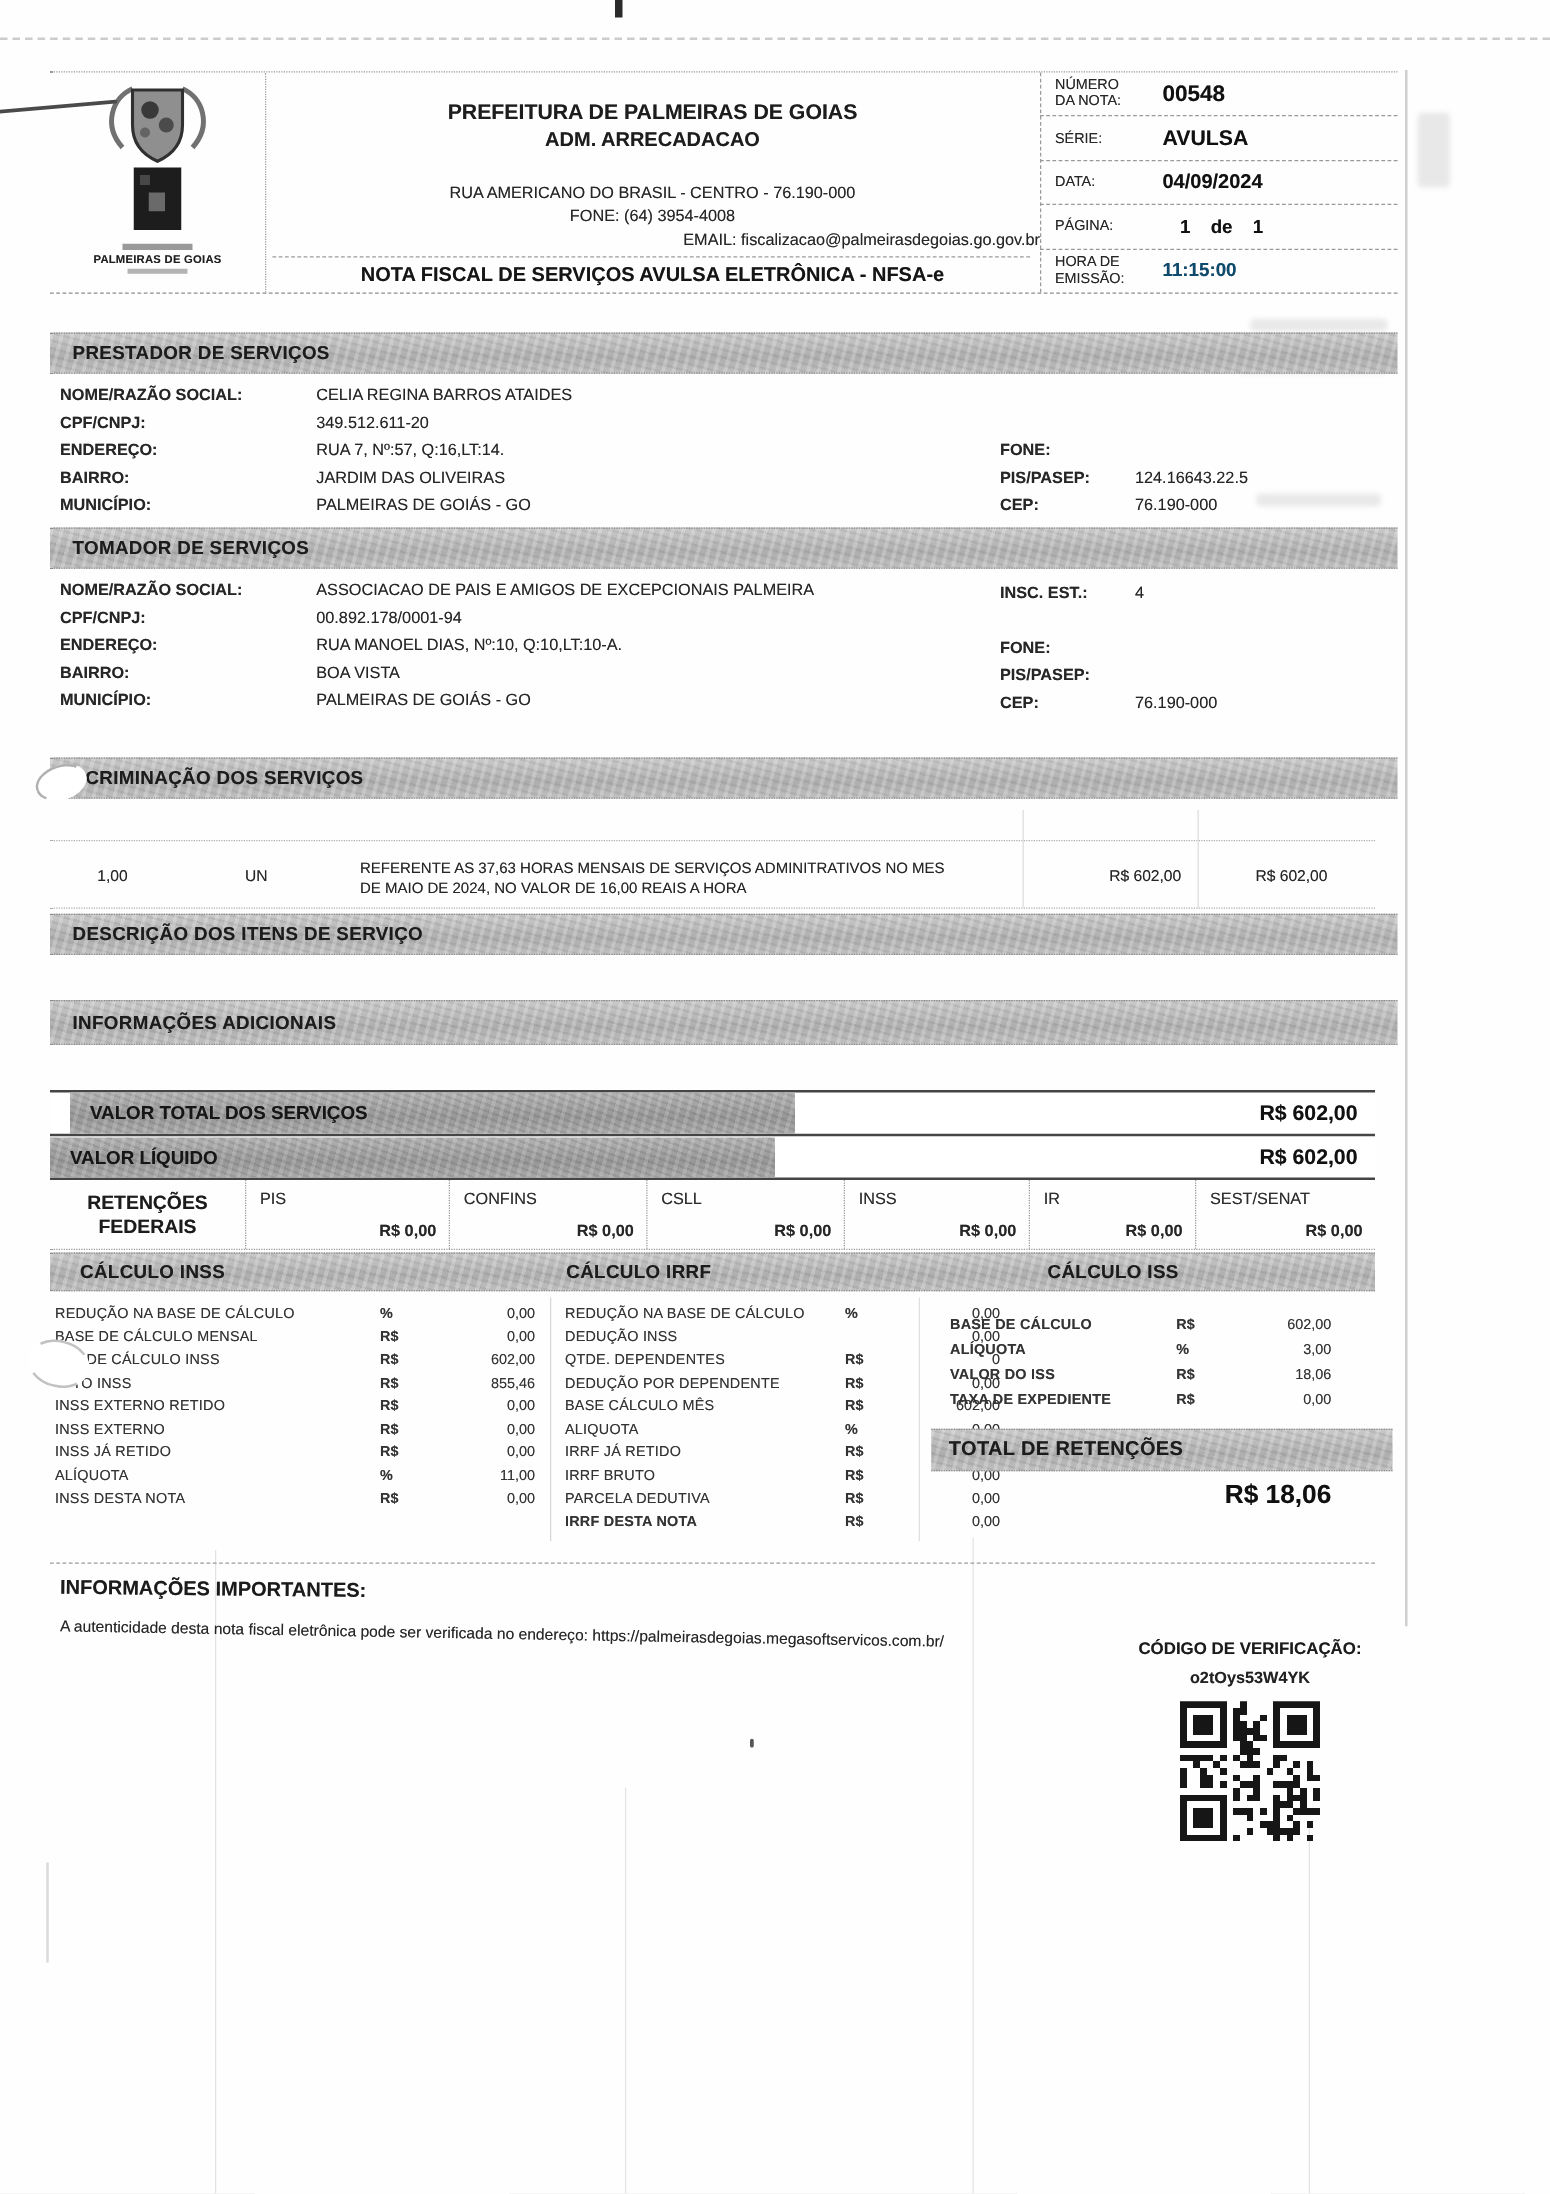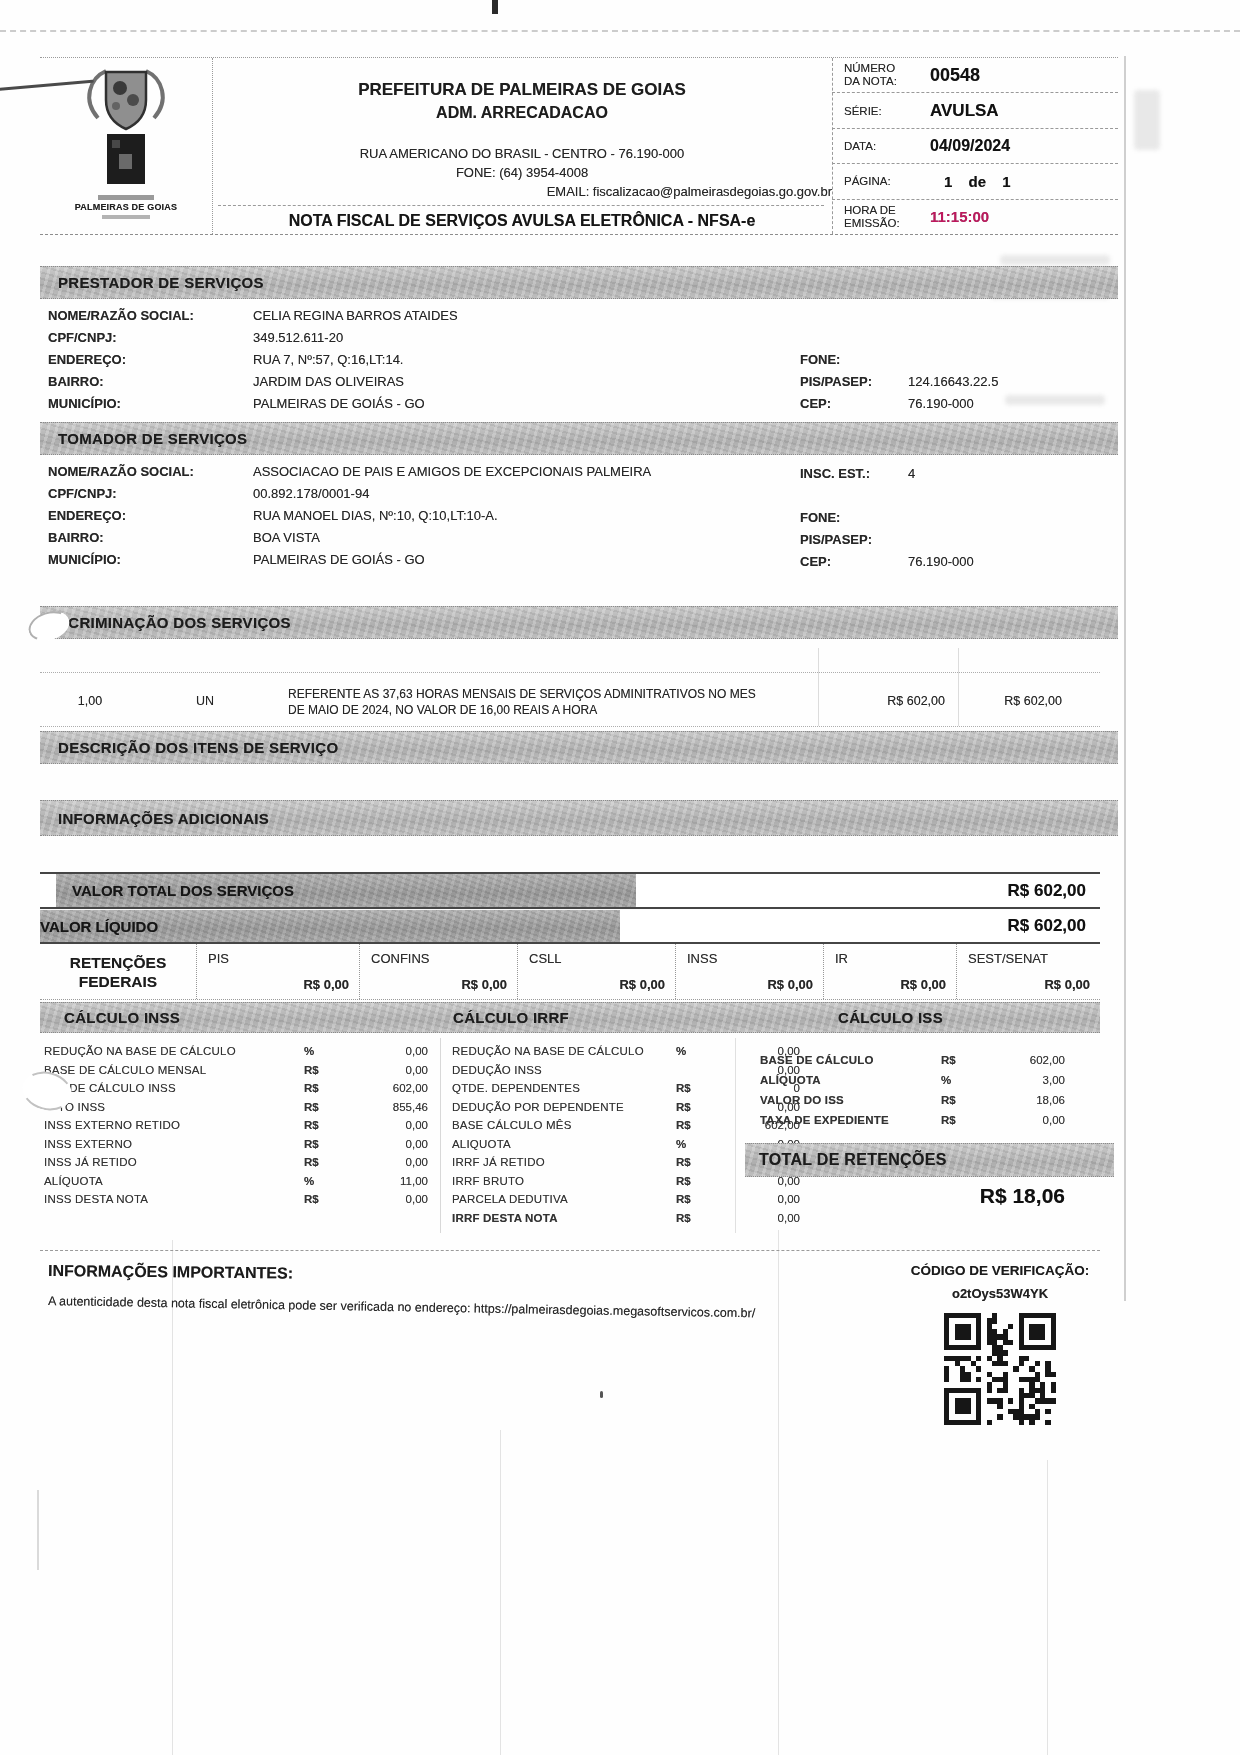--- a/index.html
+++ b/index.html
@@ -109,21 +109,21 @@
         <span style="width:86px;padding-left:12px;font-size:11.5px;">DATA:</span>
         <span style="font-size:16px;font-weight:600;color:#111;">04/09/2024</span>
       </div>
       <div style="flex:1;display:flex;align-items:center;border-bottom:1px dashed #999;">
         <span style="width:86px;padding-left:12px;font-size:11.5px;">PÁGINA:</span>
         <span style="font-size:15px;font-weight:600;color:#111;word-spacing:12px;padding-left:14px;">1 de 1</span>
       </div>
       <div style="flex:1;display:flex;align-items:center;">
         <span class="preline" style="width:86px;padding-left:12px;font-size:11.5px;line-height:13px;">HORA DE
 EMISSÃO:</span>
-        <span style="font-size:15px;font-weight:600;color:#be185d;">11:15:00</span>
+        <span style="font-size:15px;font-weight:600;color:#0c4a6e;">11:15:00</span>
       </div>
     </div>
   </div>
 
   <div class="band" style="top:266px;">
     <span>PRESTADOR DE SERVIÇOS</span>
   </div>
 
   <div class="abs" style="left:48px;top:304px;width:740px;">
     <div class="frow">
@@ -234,21 +234,21 @@
     <span>INFORMAÇÕES ADICIONAIS</span>
   </div>
 
   <div class="abs" style="left:40px;top:872px;width:1060px;height:37px;border-top:2px solid #454545;border-bottom:2px solid #454545;box-sizing:border-box;background:#fff;padding-left:16px;">
     <div class="darktex" style="width:580px;height:100%;display:flex;align-items:center;padding-left:16px;box-sizing:border-box;">
       <span style="font-weight:700;font-size:15px;color:#161616;">VALOR TOTAL DOS SERVIÇOS</span>
     </div>
     <span class="bigval">R$ 602,00</span>
   </div>
   <div class="abs" style="left:40px;top:910px;width:1060px;height:34px;border-bottom:2px solid #454545;box-sizing:border-box;background:#fff;">
-    <div class="darktex" style="width:580px;height:100%;display:flex;align-items:center;box-sizing:border-box;">
+    <div class="darktex" style="width:580px;height:100%;display:flex;align-items:center;padding-left:16px;box-sizing:border-box;">
       <span style="font-weight:700;font-size:15px;color:#161616;">VALOR LÍQUIDO</span>
     </div>
     <span class="bigval">R$ 602,00</span>
   </div>
 
   <div class="abs" style="left:40px;top:944px;width:1060px;height:56px;display:flex;border-bottom:1px dotted #9a9a9a;box-sizing:border-box;">
     <div class="retcell preline" style="width:157px;display:flex;align-items:center;justify-content:center;text-align:center;font-weight:700;font-size:15.5px;line-height:19px;color:#1c1c1c;">RETENÇÕES
 FEDERAIS</div>
     <div class="retcell" style="width:163px;">
       <span class="retlabel">PIS</span>
@@ -414,21 +414,21 @@
     <span>TOTAL DE RETENÇÕES</span>
   </div>
   <div class="abs" style="left:860px;top:1184px;width:205px;text-align:right;font-size:21px;font-weight:700;color:#101010;">R$ 18,06</div>
 
   <div class="dotline" style="left:40px;top:1250px;width:1060px;border-top:1px dashed #9a9a9a;"></div>
 
   <div class="abs" style="left:48px;top:1262px;font-size:16px;font-weight:700;color:#1b1b1b;transform:rotate(.6deg);transform-origin:left center;">INFORMAÇÕES IMPORTANTES:</div>
   <div class="abs" style="left:48px;top:1294px;width:800px;font-size:12.5px;transform:rotate(1deg);transform-origin:left center;">A autenticidade desta nota fiscal eletrônica pode ser verificada no endereço: https://palmeirasdegoias.megasoftservicos.com.br/</div>
 
   <div class="abs" style="left:875px;top:1263px;width:250px;text-align:center;">
-    <div style="font-size:13.5px;font-weight:700;color:#1b1b1b;">CÓDIGO DE VERIFICAÇÃO:</div>
+    <div style="font-size:13.5px;font-weight:700;color:#1b1b1b;margin-top:48px;">CÓDIGO DE VERIFICAÇÃO:</div>
     <div style="margin-top:8px;font-size:13px;font-weight:700;color:#222;">o2tOys53W4YK</div>
     <div style="width:112px;height:112px;margin:12px auto 0;"><svg viewBox="0 0 21 21" width="100%" height="100%" shape-rendering="crispEdges" fill="#161616">
           <rect x="0" y="0" width="1" height="1"></rect>
           <rect x="1" y="0" width="1" height="1"></rect>
           <rect x="2" y="0" width="1" height="1"></rect>
           <rect x="3" y="0" width="1" height="1"></rect>
           <rect x="4" y="0" width="1" height="1"></rect>
           <rect x="5" y="0" width="1" height="1"></rect>
           <rect x="6" y="0" width="1" height="1"></rect>
           <rect x="9" y="0" width="1" height="1"></rect>

